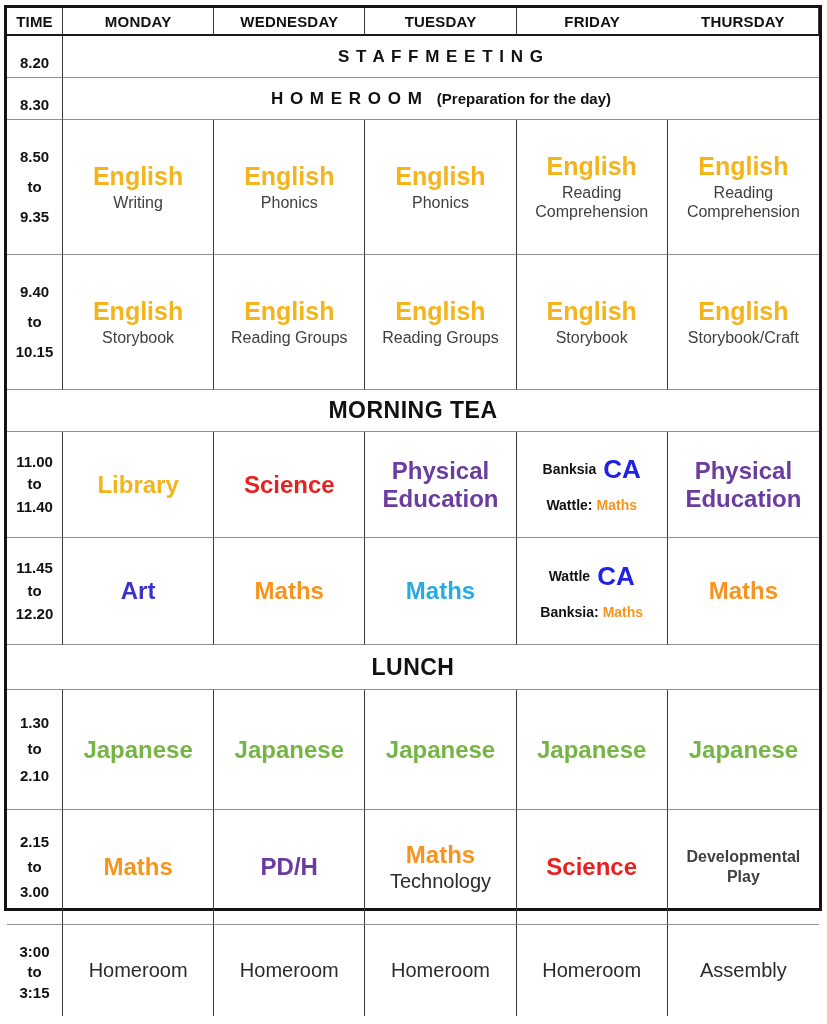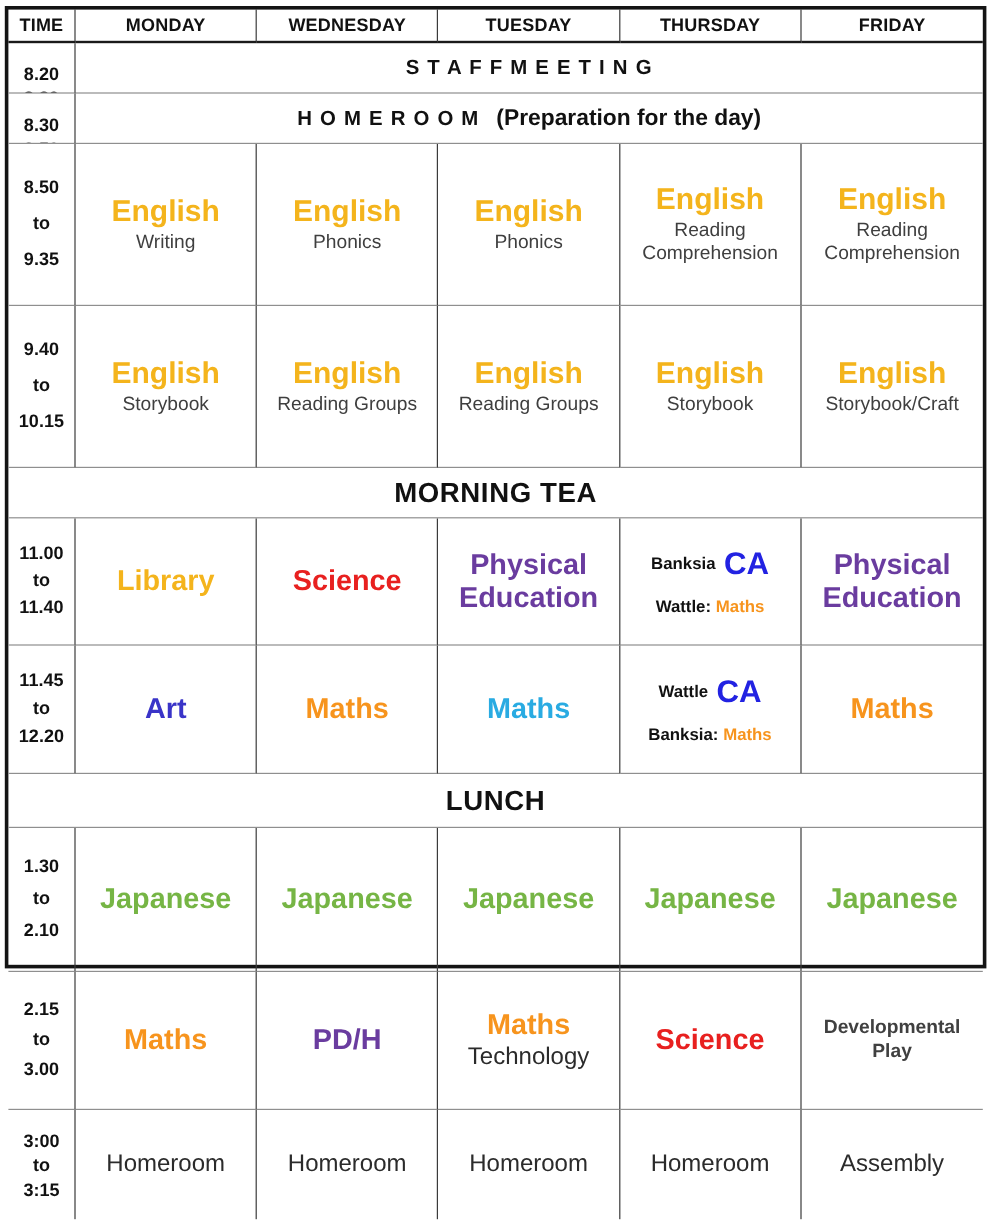--- a/index.html
+++ b/index.html
@@ -2,21 +2,21 @@
 <html><head>
 <meta charset="utf-8">
 <style>
   * { box-sizing: border-box; margin: 0; padding: 0; }
   html, body { width: 827px; height: 1024px; background: #ffffff; overflow: hidden; }
   body { font-family: "Liberation Sans", sans-serif; }
 
   .timetable {
     position: absolute;
     left: 4px; top: 5px;
-    width: 818px; height: 802px;
+    width: 818px; height: 906px;
     border: 3px solid #141414;
     background: #ffffff;
     display: grid;
     grid-template-columns: 56px repeat(5, 1fr);
     grid-template-rows: 28px 42px 42px 135px 135px 42px 106px 107px 45px 120px 115px 91px;
   }
 
   .cell {
     border-right: 1px solid #3b3b3b;
     border-bottom: 1px solid #8f8f8f;
@@ -51,21 +51,21 @@
   .span5 { grid-column: 2 / 7; }
   .span6 { grid-column: 1 / 7; }
 
   .bannercell {
     font-weight: bold;
     color: #111;
   }
   .staff-label { font-size: 17px; letter-spacing: 1px; }
   .homeroom-wrap { display: flex; flex-direction: row; align-items: baseline; gap: 14px; }
   .homeroom-label { font-size: 17px; letter-spacing: 1px; font-weight: bold; }
-  .homeroom-note { font-size: 19px; font-weight: bold; }
+  .homeroom-note { font-size: 15px; font-weight: bold; }
   .break-label { font-size: 23px; letter-spacing: 0.5px; }
 
   .subject {
     font-weight: bold;
     font-size: 25px;
     line-height: 1.15;
     padding: 0 6px;
   }
   .subject.t24 { font-size: 24px; }
   .subsub {
@@ -88,22 +88,22 @@
 </style>
 </head>
 <body>
 
 <div class="timetable">
 
   <div class="cell hcell">TIME</div>
   <div class="cell hcell">MONDAY</div>
   <div class="cell hcell">WEDNESDAY</div>
   <div class="cell hcell">TUESDAY</div>
+  <div class="cell hcell col-last">FRIDAY</div>
   <div class="cell hcell">THURSDAY</div>
-  <div class="cell hcell col-last">FRIDAY</div>
 
   <div class="cell tcell">
     <span class="tl">8.20</span>
     <span class="tl">8.30</span>
   </div>
   <div class="cell bannercell span5 col-last">
     <span class="staff-label">S T A F F   M E E T I N G</span>
   </div>
 
   <div class="cell tcell">

